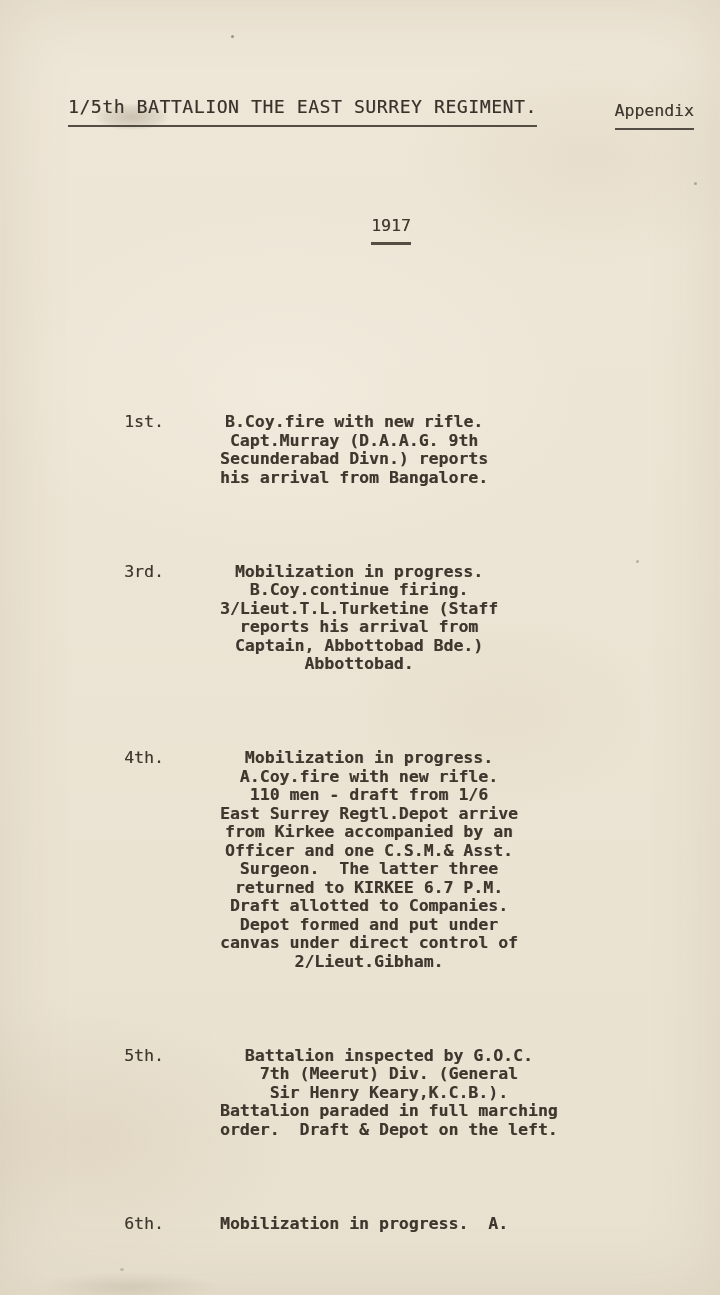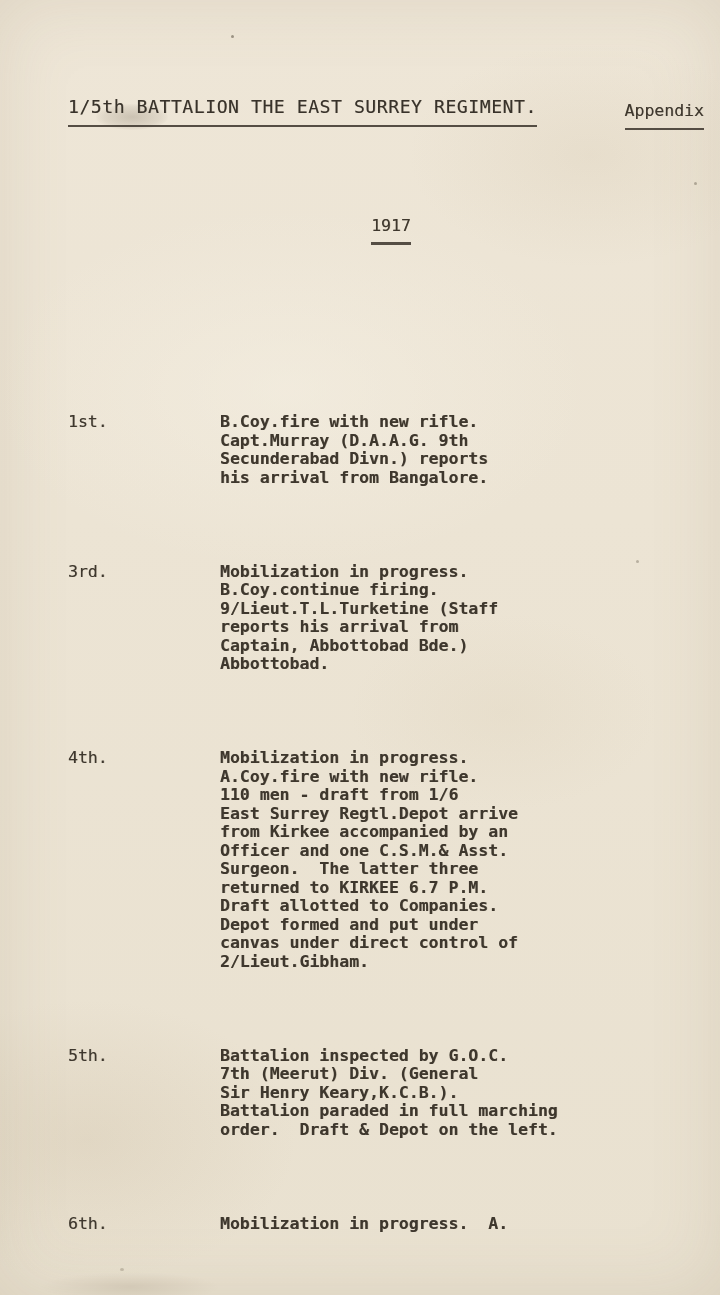--- a/index.html
+++ b/index.html
@@ -63,28 +63,28 @@
     letter-spacing: 0.6px;
     color: #38322a;
     margin-bottom: 34px;
   }
 
   .year-line { line-height: 19px; margin-bottom: 20px; text-align: center; }
 
   .appendix {
     position: absolute;
     top: 62px; 
-    right: 10px;
+    right: 20px;
   }
 
   .month-row { display: flex; line-height: 19px; margin-bottom: 23px; }
 
   .date-col { width: 152px; flex: 0 0 152px; }
 
-  .entry { display: flex; margin-bottom: 20px; }
+  .entry { display: flex; margin-bottom: 20px; text-align: center; }
   .entry:last-child { margin-bottom: 0; }
   .entry .line { min-height: 18.5px; font-weight: bold; }
 </style>
 </head>
 <body>
 
 <div class="page">
 
   <div class="speck s1"></div>
   <div class="speck s2"></div>
@@ -104,21 +104,21 @@
 
 
     <div id="entries">
   <div class="entry">
     <div class="date date-col">1st.</div>
     <div class="body"><div class="line">B.Coy.fire with new rifle.</div><div class="line">Capt.Murray (D.A.A.G. 9th</div><div class="line">Secunderabad Divn.) reports</div><div class="line">his arrival from Bangalore.</div></div>
   </div>
 
   <div class="entry">
     <div class="date date-col">3rd.</div>
-    <div class="body"><div class="line">Mobilization in progress.</div><div class="line">B.Coy.continue firing.</div><div class="line">9/Lieut.T.L.Turketine (Staff</div><div class="line">reports his arrival from</div><div class="line">Captain, Abbottobad Bde.)</div><div class="line">Abbottobad.</div></div>
+    <div class="body"><div class="line">Mobilization in progress.</div><div class="line">B.Coy.continue firing.</div><div class="line">3/Lieut.T.L.Turketine (Staff</div><div class="line">reports his arrival from</div><div class="line">Captain, Abbottobad Bde.)</div><div class="line">Abbottobad.</div></div>
   </div>
 
   <div class="entry">
     <div class="date date-col">4th.</div>
     <div class="body"><div class="line">Mobilization in progress.</div><div class="line">A.Coy.fire with new rifle.</div><div class="line">110 men - draft from 1/6</div><div class="line">East Surrey Regtl.Depot arrive</div><div class="line">from Kirkee accompanied by an</div><div class="line">Officer and one C.S.M.&amp; Asst.</div><div class="line">Surgeon.  The latter three</div><div class="line">returned to KIRKEE 6.7 P.M.</div><div class="line">Draft allotted to Companies.</div><div class="line">Depot formed and put under</div><div class="line">canvas under direct control of</div><div class="line">2/Lieut.Gibham.</div></div>
   </div>
 
   <div class="entry">
     <div class="date date-col">5th.</div>
     <div class="body"><div class="line">Battalion inspected by G.O.C.</div><div class="line">7th (Meerut) Div. (General</div><div class="line">Sir Henry Keary,K.C.B.).</div><div class="line">Battalion paraded in full marching</div><div class="line">order.  Draft &amp; Depot on the left.</div></div>

